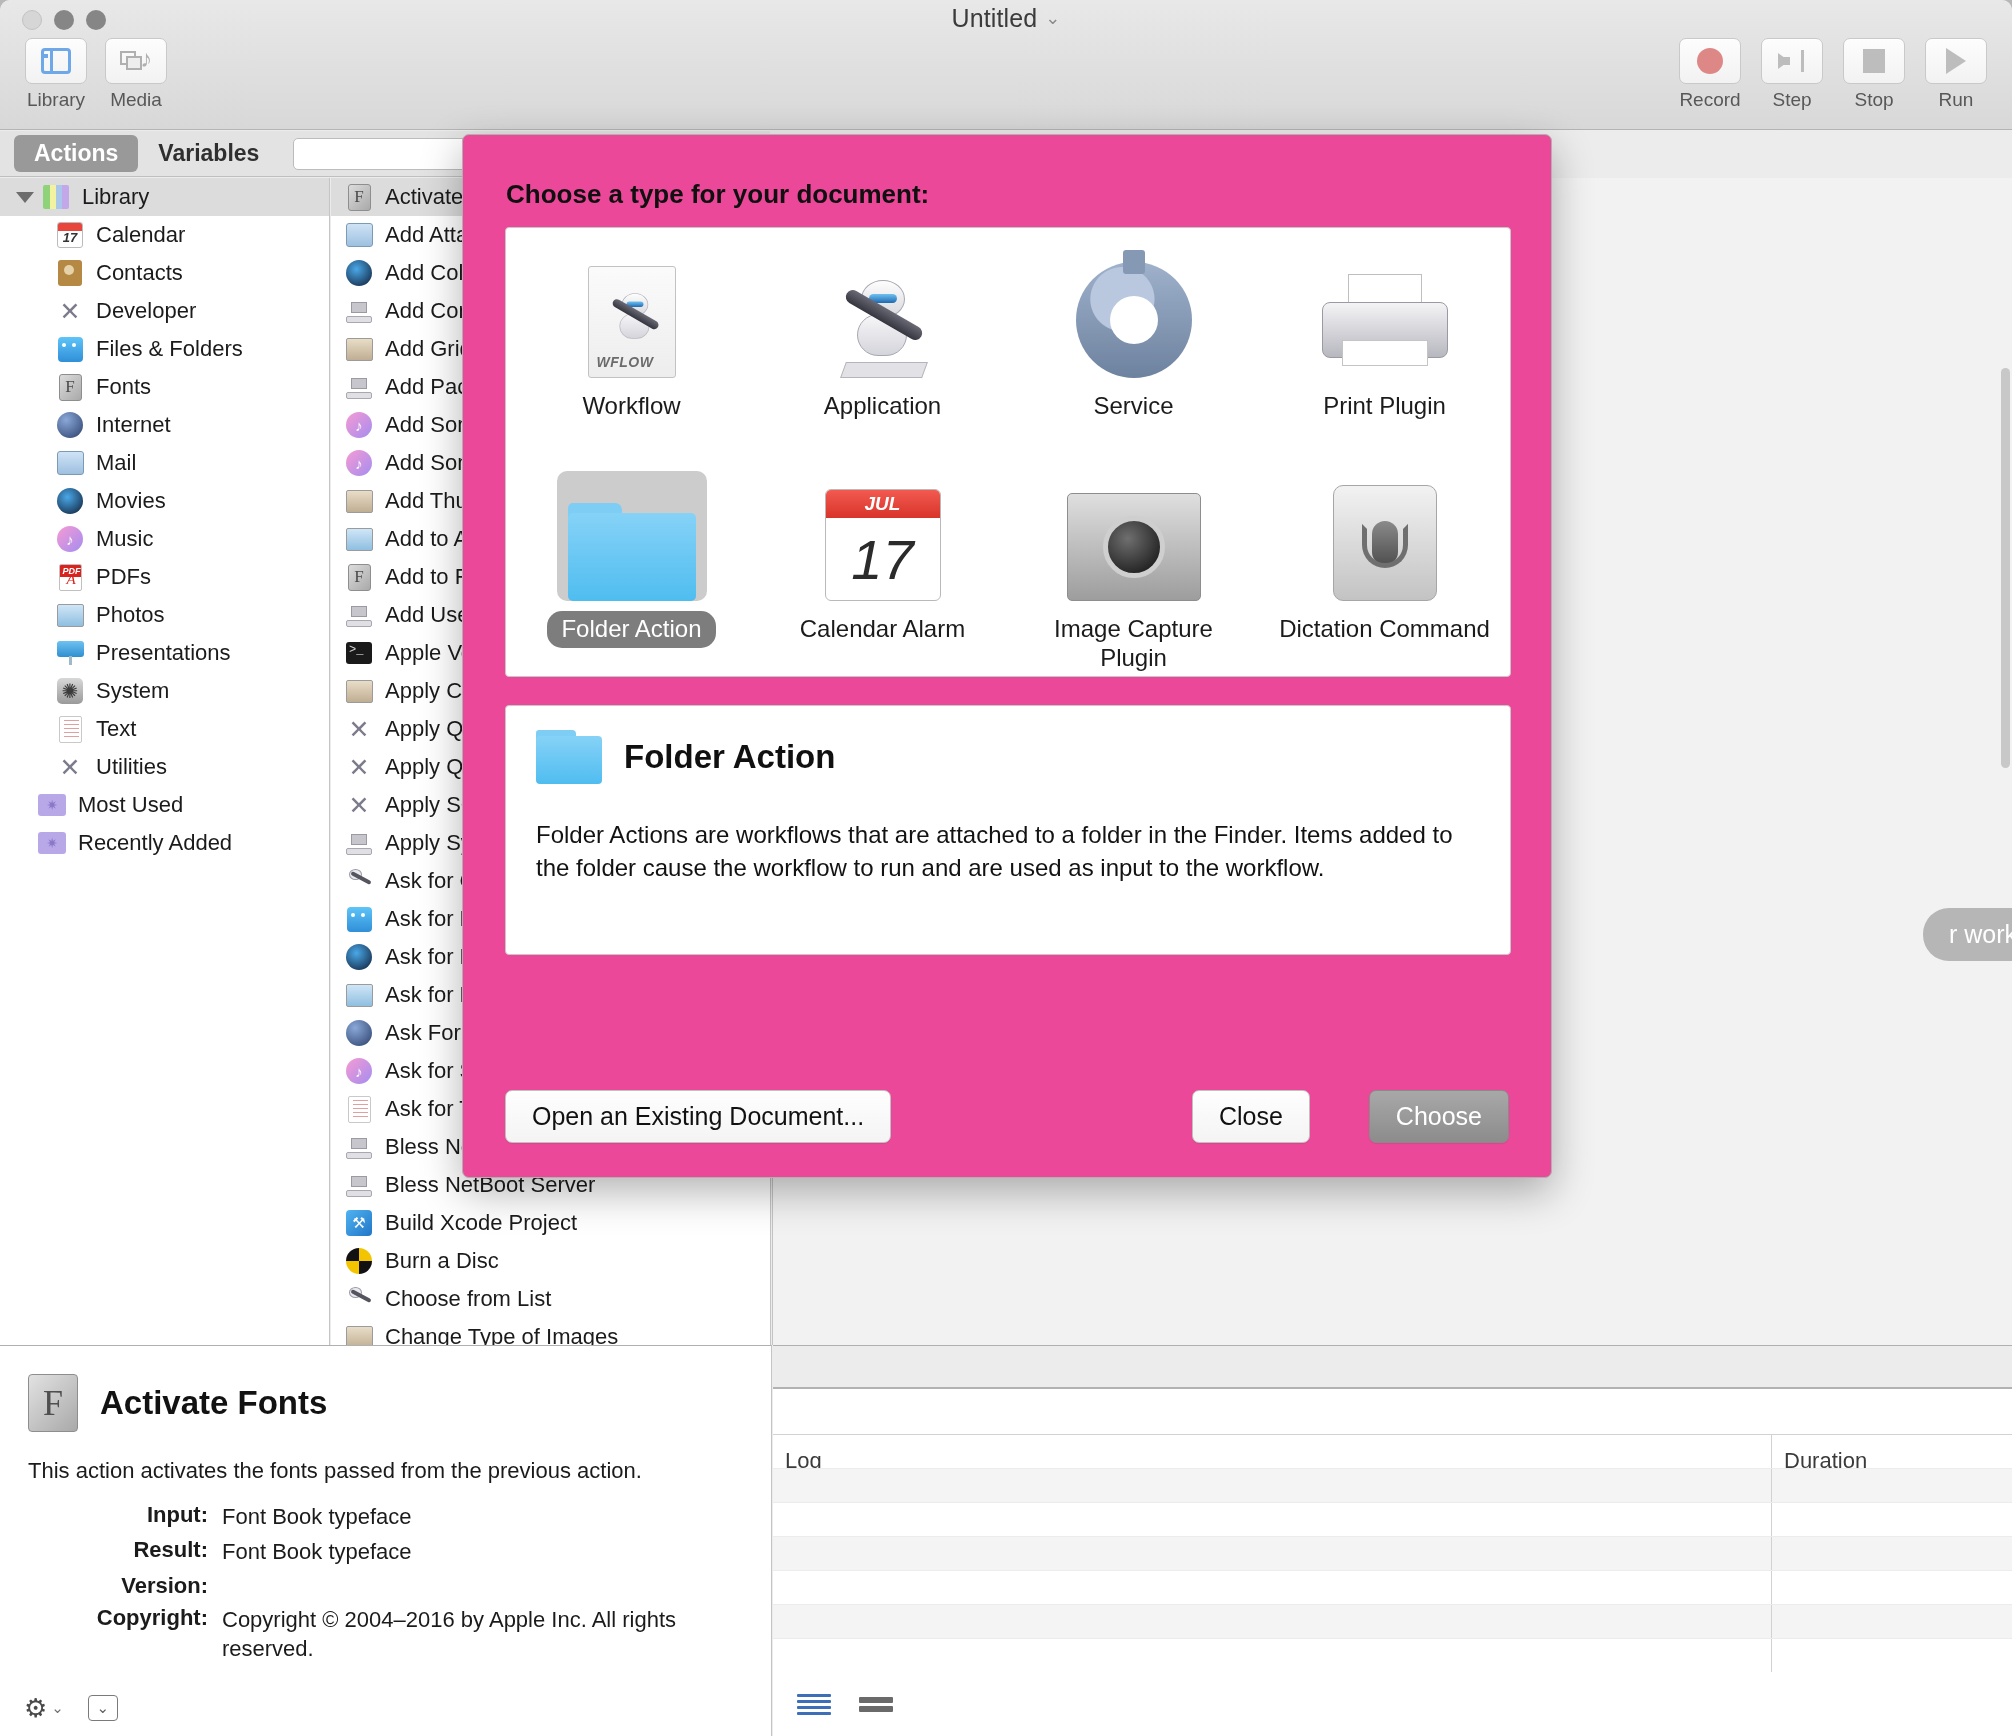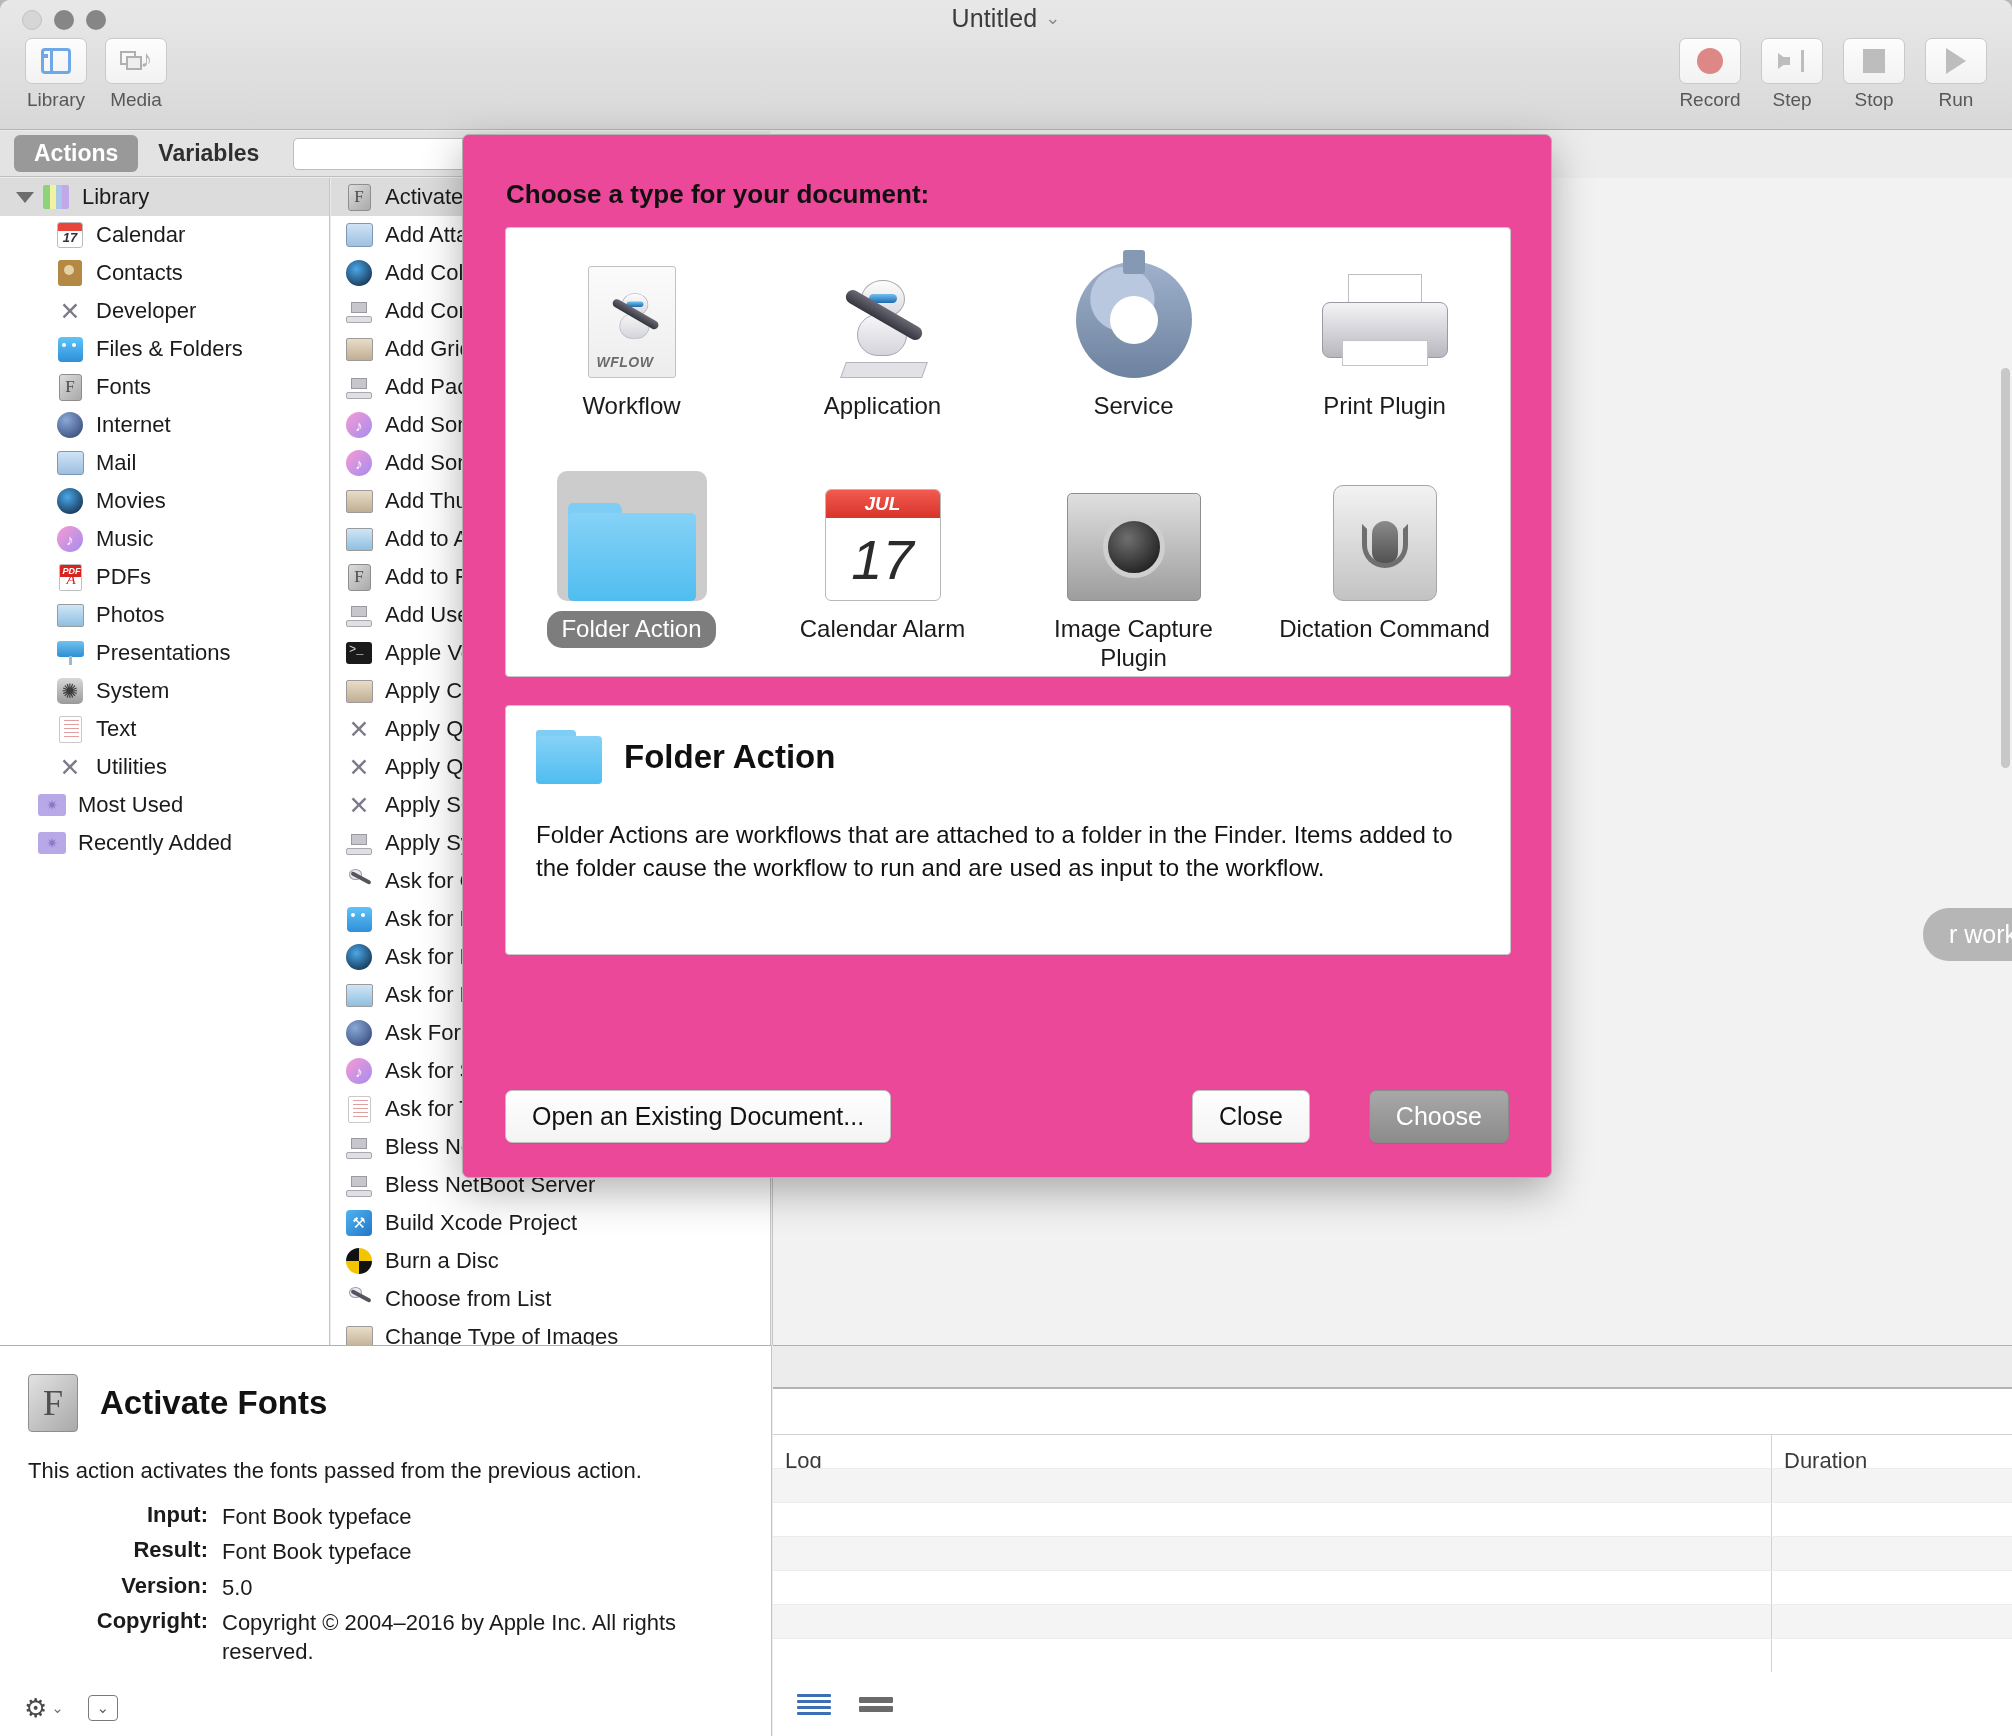--- a/index.html
+++ b/index.html
@@ -698,21 +698,20 @@
       <div class="info-row">
         <div class="info-key">Input:</div>
         <div class="info-val">Font Book typeface</div>
       </div>
       <div class="info-row">
         <div class="info-key">Result:</div>
         <div class="info-val">Font Book typeface</div>
       </div>
       <div class="info-row">
         <div class="info-key">Version:</div>
-        <div class="info-val">5.0</div>
       </div>
       <div class="info-row">
         <div class="info-key">Copyright:</div>
         <div class="info-val">Copyright © 2004–2016 by Apple Inc. All rights reserved.</div>
       </div>
     </div>
     <div class="info-bottombar">
       <span class="gear-btn">
         <span>⚙</span>
         <span class="ch">⌄</span>

